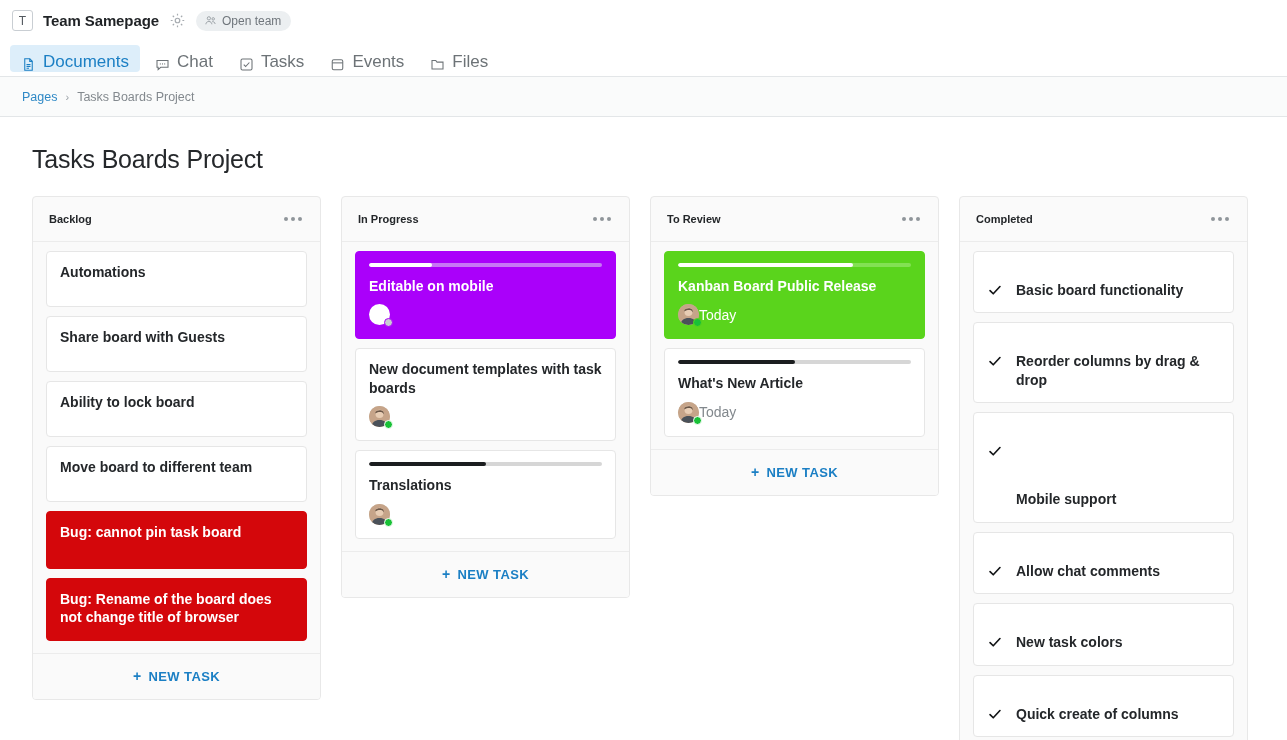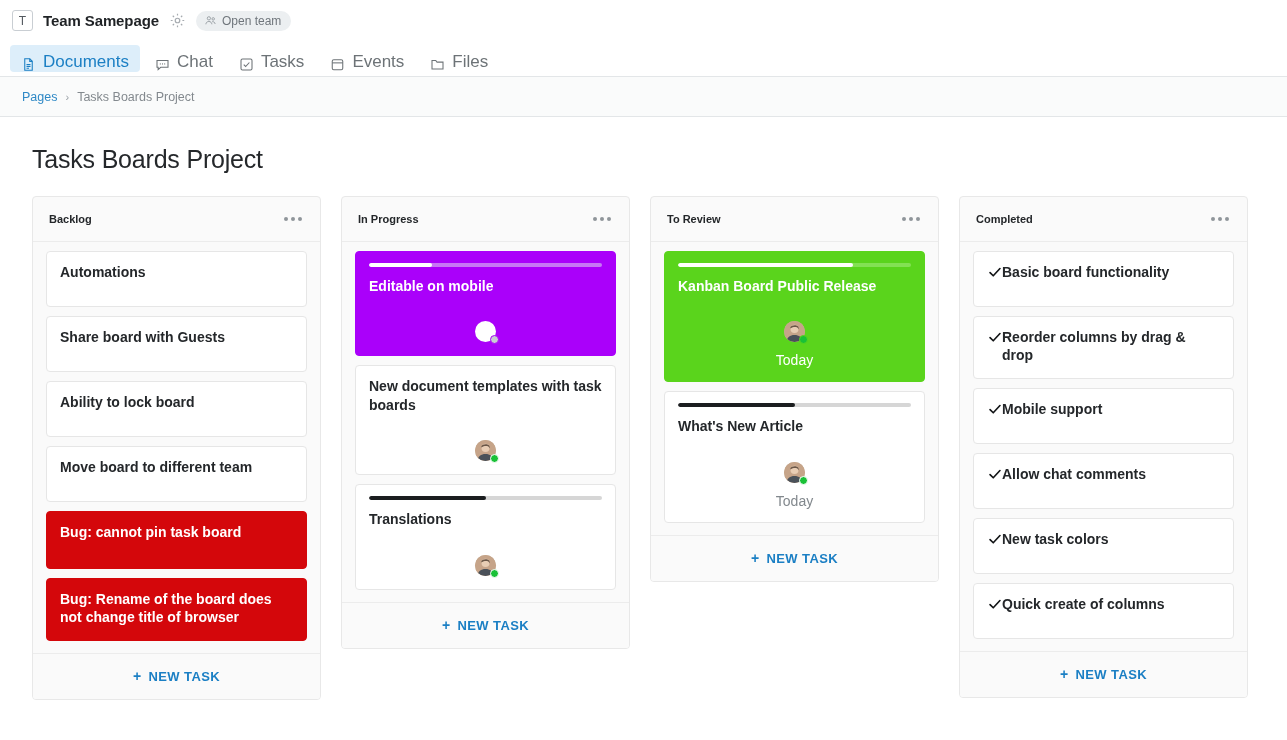--- a/index.html
+++ b/index.html
@@ -166,23 +166,22 @@
   .progress > span { display: block; height: 100%; background: #1b1d1f; border-radius: 2px; }
   .card.magenta .progress { background: #c776f5; }
   .card.magenta .progress > span { background: #ffffff; }
   .card.green .progress { background: #83e153; }
   .card.green .progress > span { background: #ffffff; }
 
   
   .card-meta {
     display: flex;
     align-items: center;
-    gap: 10px;
-    margin-top: 26px;
-    flex-direction: column;
+    gap: 0;
+    margin-top: 9px;
   }
   .avatar-wrap { position: relative; width: 21px; height: 21px; flex: none; }
   .avatar {
     width: 21px; height: 21px; border-radius: 50%;
     display: block; overflow: hidden;
     background: #c7b299;
   }
   .avatar.blank { background: #ffffff; }
   .status-dot {
     position: absolute; right: -3px; bottom: -2px;
@@ -190,21 +189,21 @@
     border: 1.5px solid #fff;
     background: #19c137;
   }
   .status-dot.gray { background: #c8cdd1; }
   .card.magenta .status-dot { border-color: #aa00fa; }
   .card.green .status-dot { border-color: #5ad41c; }
   .due-text { font-size: 14px; color: #82888d; }
   .card.green .due-text { color: #ffffff; }
 
   
-  .card.done { display: flex; align-items: flex-start; gap: 0; padding: 11px 13px 13px 14px; }
+  .card.done { display: flex; align-items: flex-start; gap: 14px; padding: 29px 13px 13px 14px; }
   .check-icon { width: 14px; height: 14px; flex: none; margin-top: 2px; color: #121416; display:block; }
 
   
   .new-task {
     border-top: 1px solid #ececec;
     height: 46px;
     display: flex;
     align-items: center;
     justify-content: center;
     gap: 7px;
@@ -481,21 +480,21 @@
             </svg>
           </span>
           <div class="card-title" style="flex: 1 1 0%;">Reorder columns by drag &amp; drop</div>
         </div>
         <div class="card done">
           <span>
             <svg class="check-icon" viewBox="0 0 24 24" fill="none" stroke="currentColor" stroke-width="2.8" stroke-linecap="round" stroke-linejoin="round">
               <path d="M3.5 13l5.5 5.5L20.5 6"></path>
             </svg>
           </span>
-          <div class="card-title" style="flex: 1 1 0%;">Mobile support</div>
+          <div class="card-title" style="flex: 1 1 0%; margin-top: 48px;">Mobile support</div>
         </div>
         <div class="card done">
           <span>
             <svg class="check-icon" viewBox="0 0 24 24" fill="none" stroke="currentColor" stroke-width="2.8" stroke-linecap="round" stroke-linejoin="round">
               <path d="M3.5 13l5.5 5.5L20.5 6"></path>
             </svg>
           </span>
           <div class="card-title" style="flex: 1 1 0%;">Allow chat comments</div>
         </div>
         <div class="card done">

